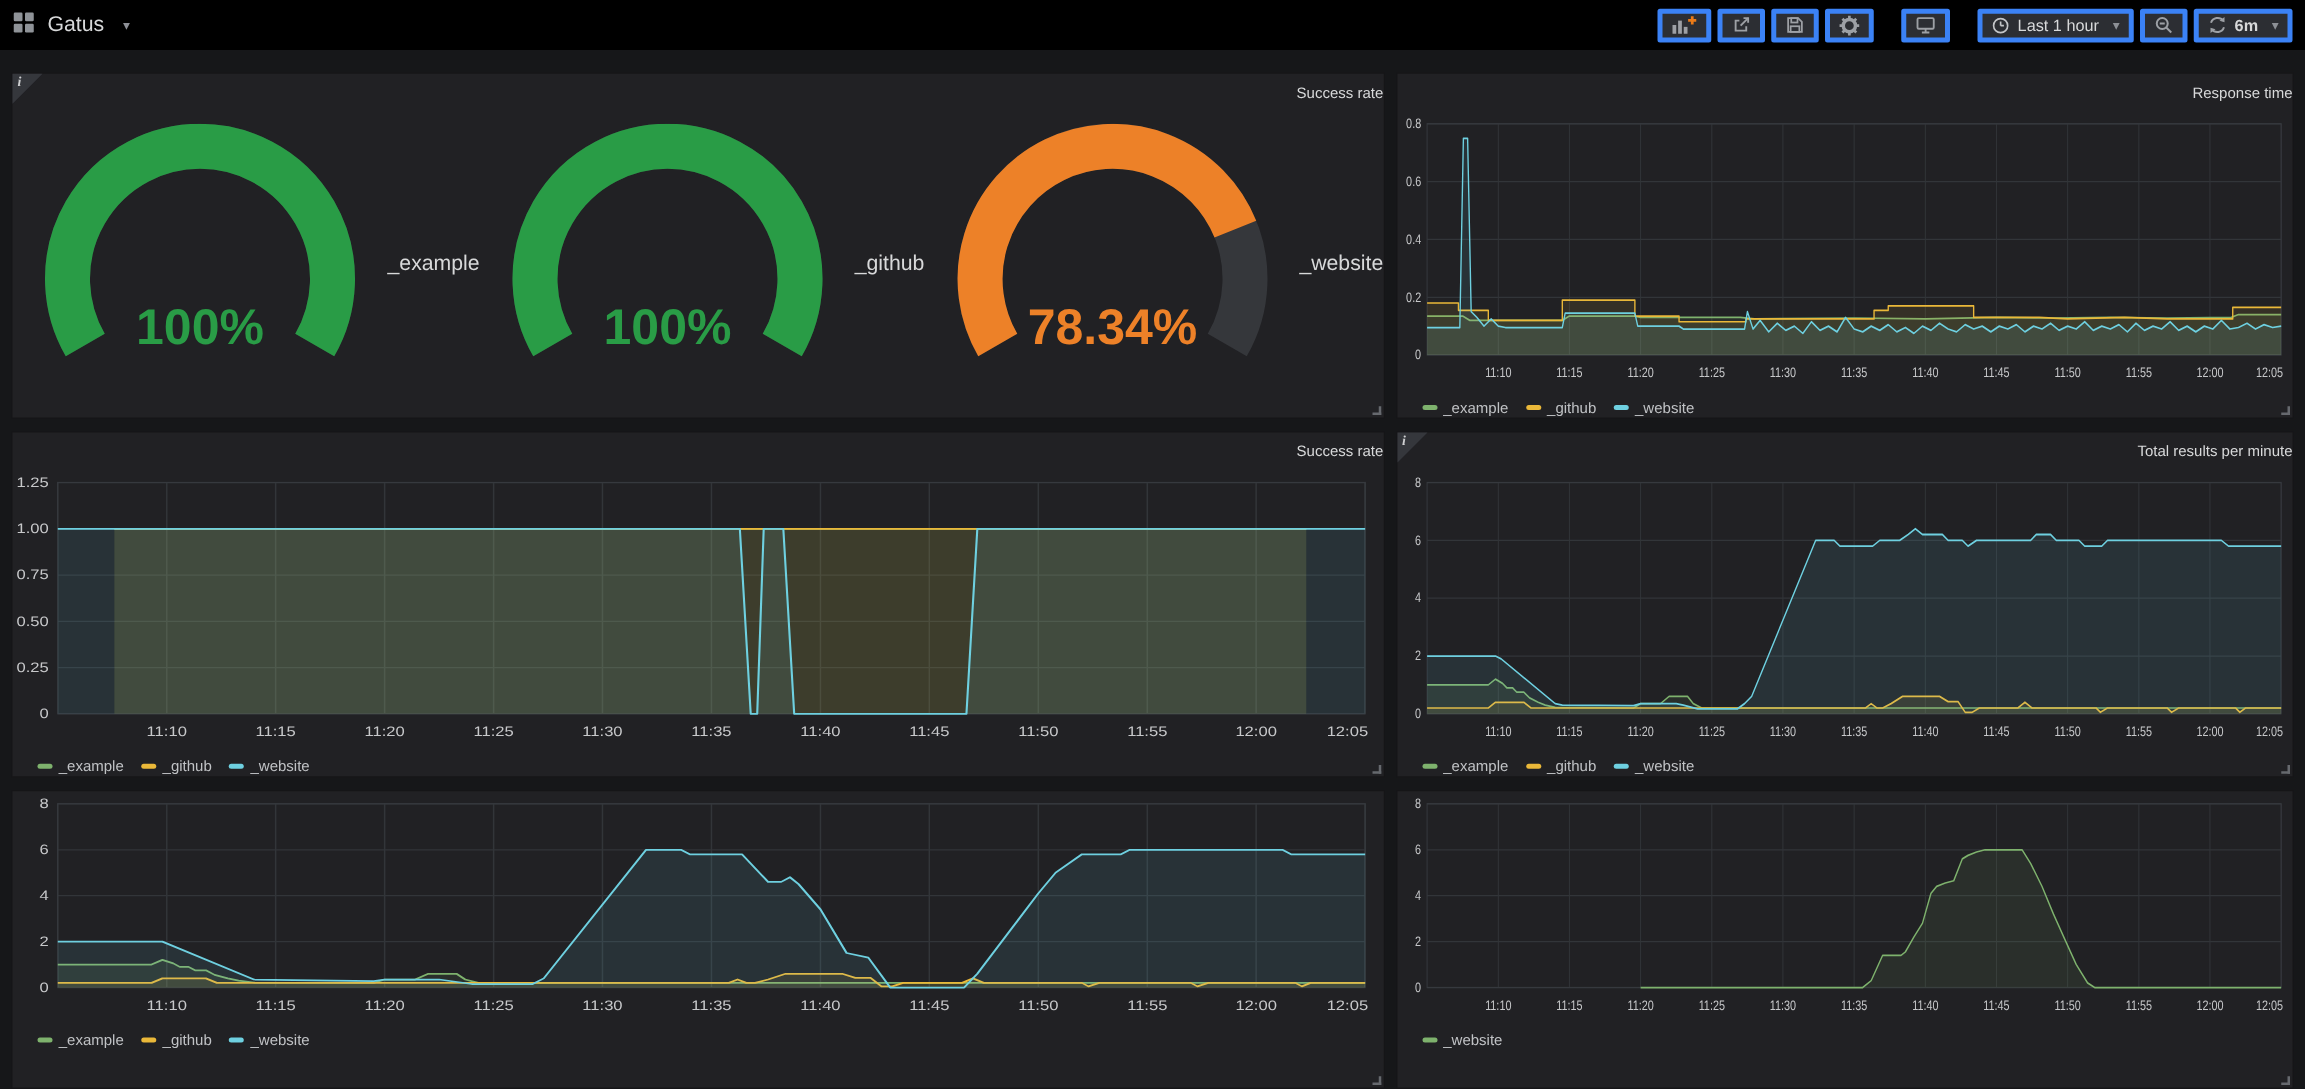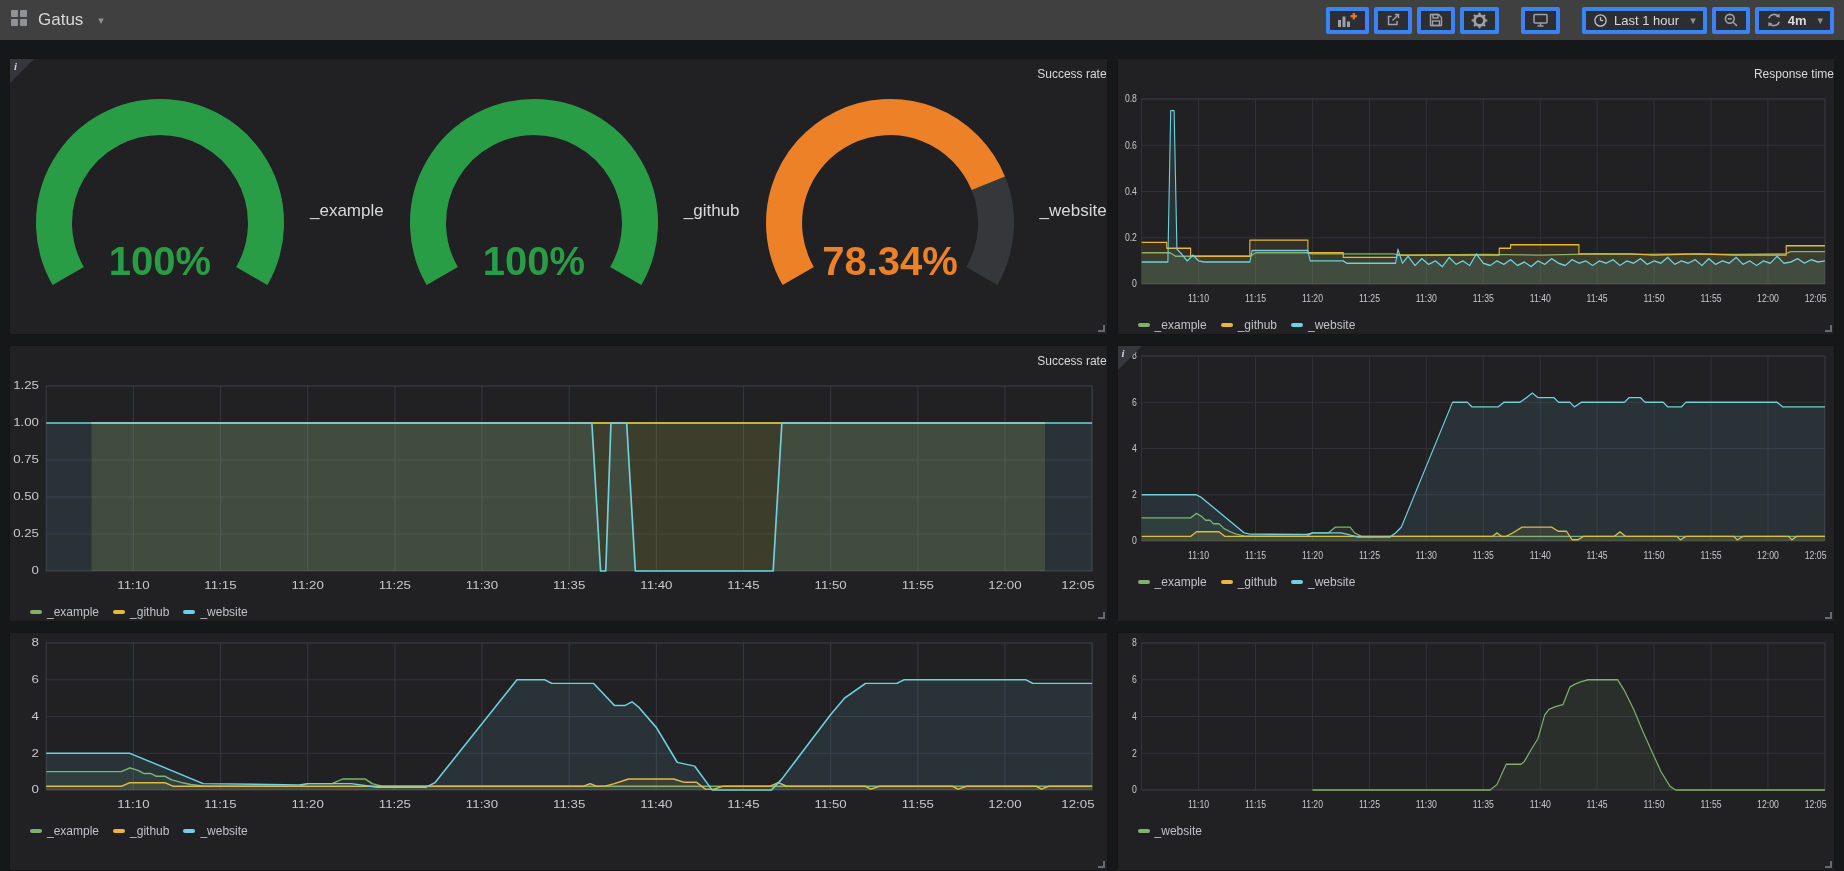--- a/index.html
+++ b/index.html
@@ -1,20 +1,20 @@
 <!DOCTYPE html>
 <html><head>
 <meta charset="utf-8">
 <style>
   * { box-sizing: border-box; margin: 0; padding: 0; }
   html,body { width:1844px; height:871px; overflow:hidden; background:#161719;
     font-family:"Liberation Sans", sans-serif; color:#d8d9da; }
 
   
-  .navbar { height:40px; background:#404040; display:flex; align-items:center; padding:0 10px;gap:28px; }
+  .navbar { height:40px; background:#000000; display:flex; align-items:center; padding:0 10px;gap:28px; }
   .nav-left { display:flex; align-items:center; gap:10px; }
   .nav-title { font-size:17px; font-weight:500; color:#d8d9da; }
   .caret { color:#8d9096; font-size:11px; margin-left:5px; }
   .nav-right { margin-left:auto; display:flex; align-items:center; gap:5px; }
   .nav-btn { height:27px; min-width:31px; background:#2c2e33; border:4px solid #3b82f6;
     border-radius:2px; display:flex; align-items:center; justify-content:center;
     padding:0 7px; gap:6px; cursor:pointer; }
   .nav-btn svg { display:block; }
   .nav-btn .lbl { font-size:13px; color:#d8d9da; white-space:nowrap; }
   .spacer { width:12px; }
@@ -127,21 +127,21 @@
         <line x1="4.8" y1="6.8" x2="8.8" y2="6.8"></line>
       </svg>
     </div>
     <div class="nav-btn">
       <svg width="16" height="16" viewBox="0 0 16 16" fill="none" stroke="#9da0a5" stroke-width="1.6">
         <path d="M2.8 6.2 A5.6 5.6 0 0 1 12.6 4.6"></path>
         <polygon points="13.6,1.6 13.6,5.8 9.6,4.6" fill="#9da0a5" stroke="none"></polygon>
         <path d="M13.2 9.8 A5.6 5.6 0 0 1 3.4 11.4"></path>
         <polygon points="2.4,14.4 2.4,10.2 6.4,11.4" fill="#9da0a5" stroke="none"></polygon>
       </svg>
-      <span class="lbl orange">4m</span>
+      <span class="lbl orange">6m</span>
       <span class="caret">▾</span>
     </div>
   </div>
 </div>
 
 <div class="dash">
 
   <div class="panel">
     <div class="info-corner">
         <span>i</span>
@@ -299,20 +299,21 @@
           <span>_website</span>
         </span>
       </div>
     <div class="resize-handle"></div>
   </div>
 
   <div class="panel">
     <div class="info-corner">
         <span>i</span>
       </div>
+    <div class="panel-title">Total results per minute</div>
     <div><svg viewBox="0 0 908 221" width="100%" height="221" preserveAspectRatio="none">
           <line class="grid" x1="30" y1="195.0" x2="896" y2="195.0"></line>
           <text class="ax" x="24" y="198.5" text-anchor="end">0</text>
           <line class="grid" x1="30" y1="148.8" x2="896" y2="148.8"></line>
           <text class="ax" x="24" y="152.3" text-anchor="end">2</text>
           <line class="grid" x1="30" y1="102.5" x2="896" y2="102.5"></line>
           <text class="ax" x="24" y="106.0" text-anchor="end">4</text>
           <line class="grid" x1="30" y1="56.3" x2="896" y2="56.3"></line>
           <text class="ax" x="24" y="59.8" text-anchor="end">6</text>
           <line class="grid" x1="30" y1="10.0" x2="896" y2="10.0"></line>

